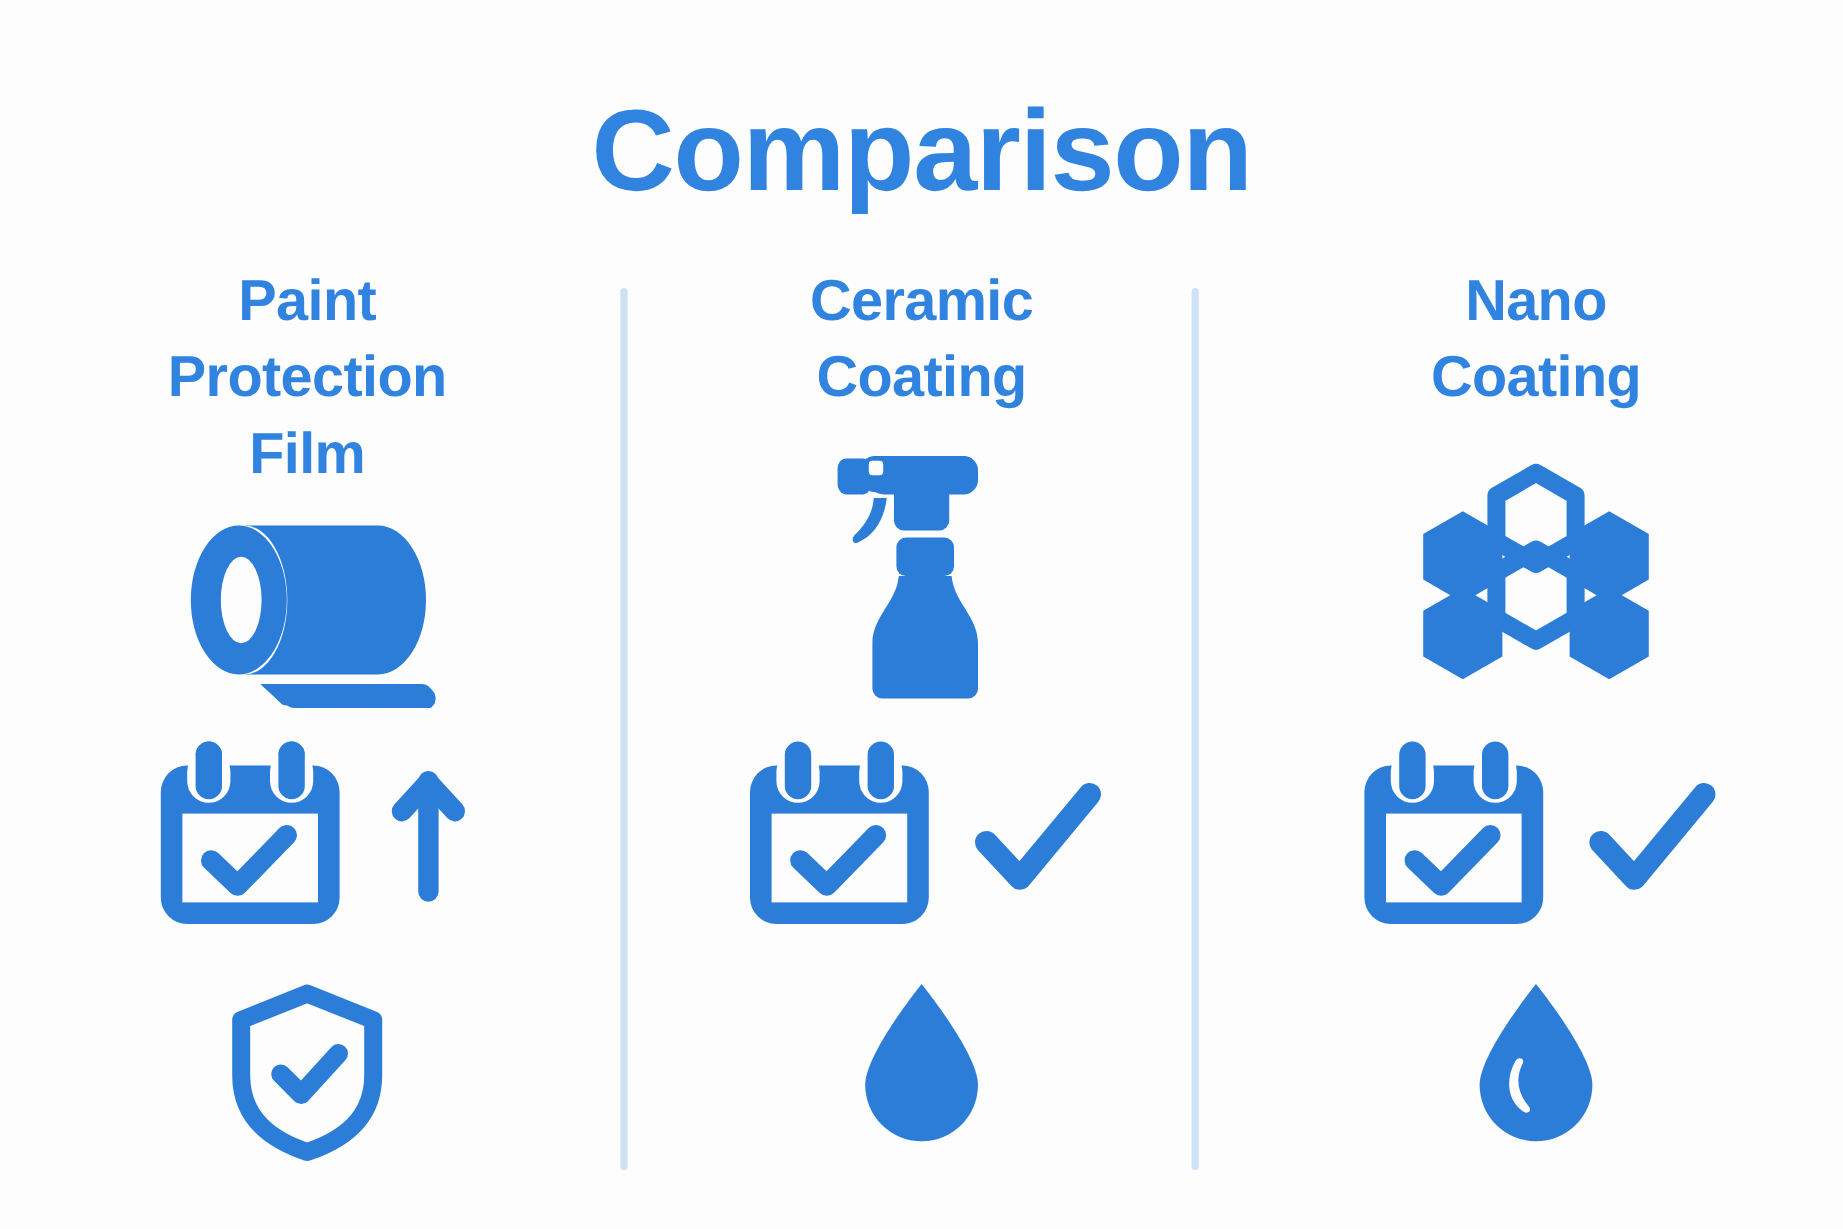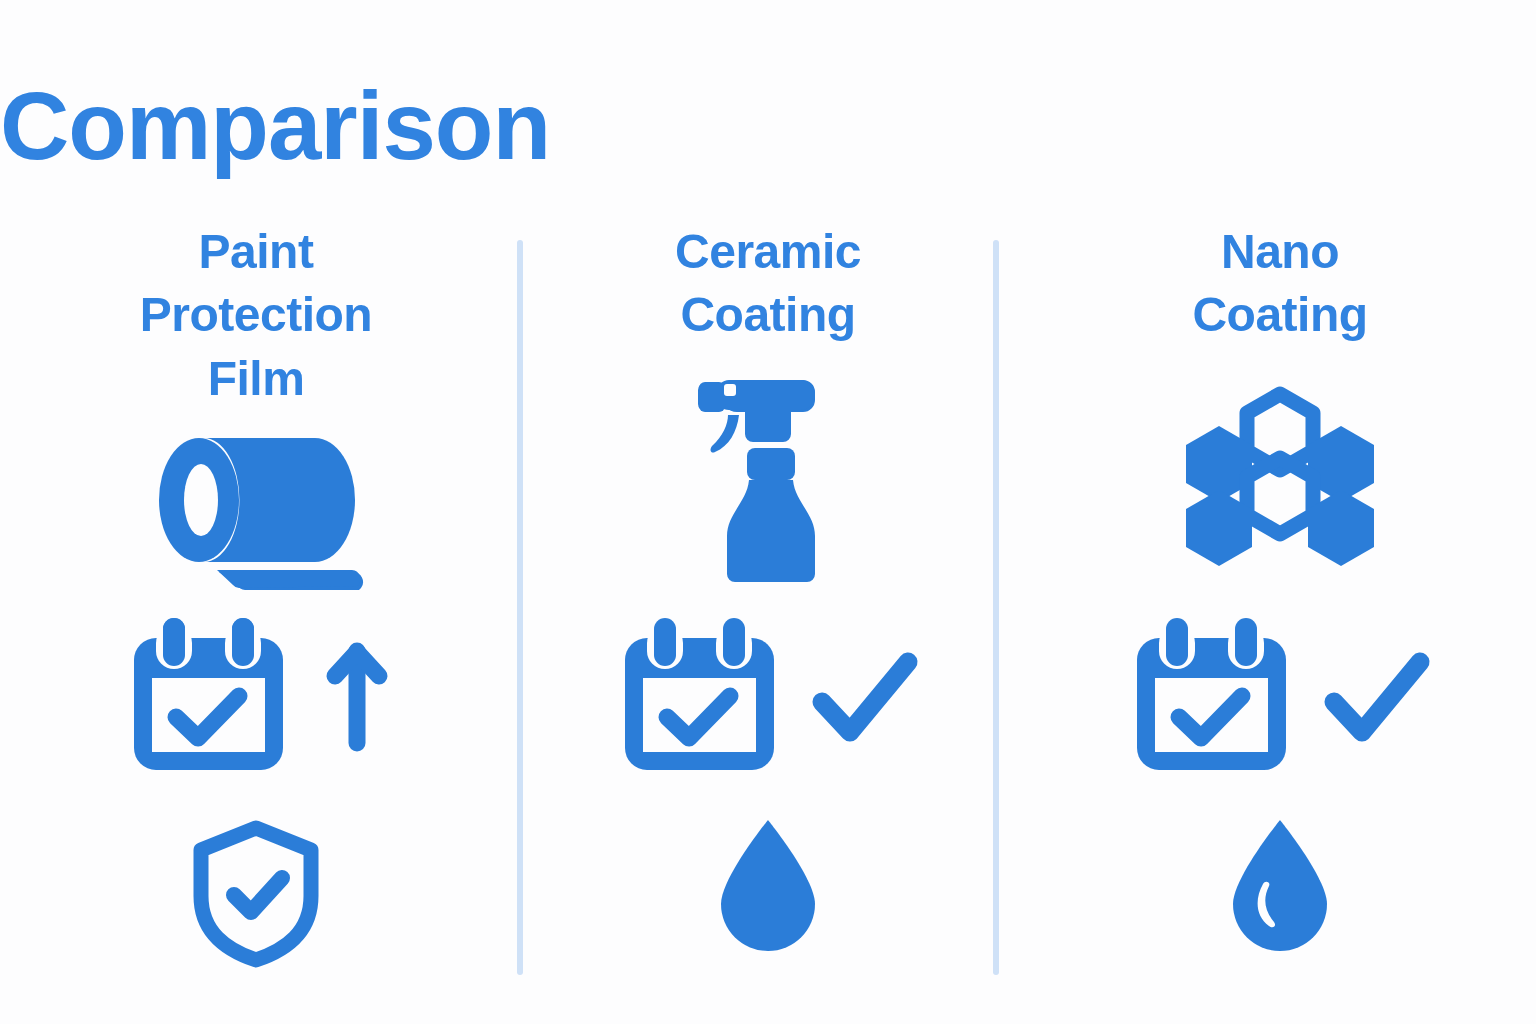--- a/index.html
+++ b/index.html
@@ -19,20 +19,21 @@
     position: absolute;
     inset: 0;
   }
 
   
   .title {
     position: absolute;
     top: 76px;
     left: 0;
     width: 100%;
+    text-align: center;
     font-size: 96px;
     font-weight: 700;
     letter-spacing: -1px;
     color: #3183e0;
     line-height: 1.05;
     user-select: none;
   }
 
   
   .divider {

